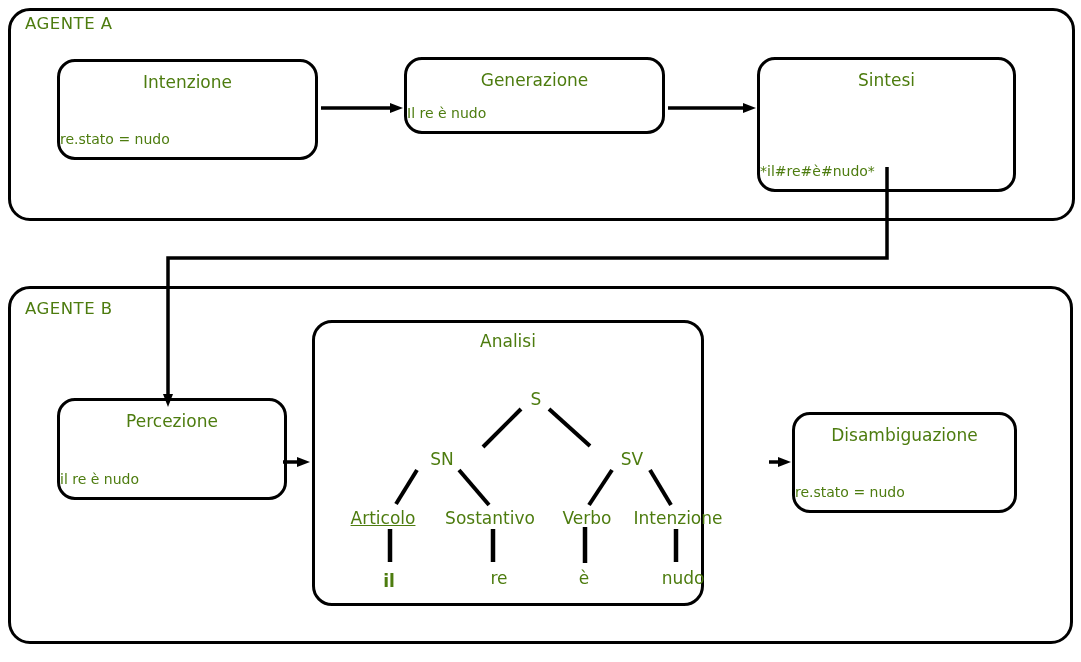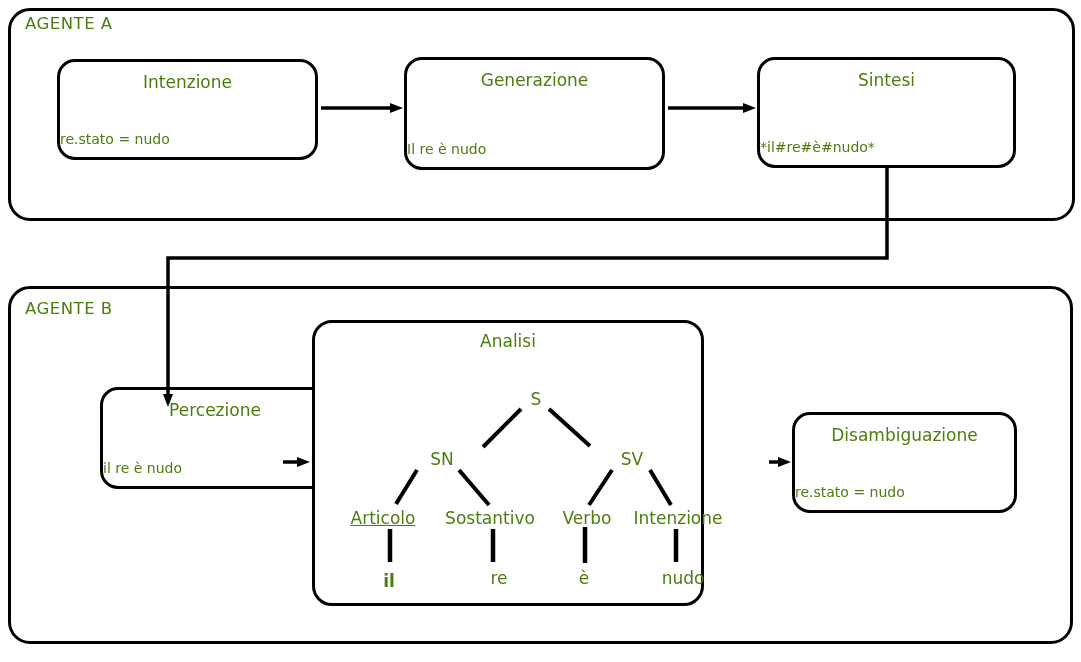--- a/index.html
+++ b/index.html
@@ -83,31 +83,31 @@
   <div class="outer-label" style="left:25px; top:14px;">AGENTE A</div>
 
   <div class="outer-box" style="left:8px; top:286px; width:1065px; height:358px;"></div>
   <div class="outer-label" style="left:25px; top:299px;">AGENTE B</div>
 
   <div class="node" style="left:57px; top:59px; width:261px; height:101px;">
     <div class="node-title">Intenzione</div>
     <div class="node-value">re.stato = nudo</div>
   </div>
 
-  <div class="node" style="left:404px; top:57px; width:261px; height:113px;">
+  <div class="node" style="left:404px; top:57px; width:261px; height:77px;">
     <div class="node-title">Generazione</div>
     <div class="node-value">Il re è nudo</div>
   </div>
 
-  <div class="node" style="left:757px; top:57px; width:259px; height:111px;">
+  <div class="node" style="left:757px; top:57px; width:259px; height:135px;">
     <div class="node-title">Sintesi</div>
     <div class="node-value">*il#re#è#nudo*</div>
   </div>
 
-  <div class="node" style="left:57px; top:387px; width:230px; height:102px;margin-left:43px;">
+  <div class="node" style="left:57px; top:398px; width:230px; height:102px;">
     <div class="node-title">Percezione</div>
     <div class="node-value">il re è nudo</div>
   </div>
 
   <div class="node analysis-box" style="left:312px; top:320px; width:392px; height:286px;">
     <div class="node-title" style="top:8px;">Analisi</div>
   </div>
 
   <div class="node" style="left:792px; top:412px; width:225px; height:101px;">
     <div class="node-title">Disambiguazione</div>

